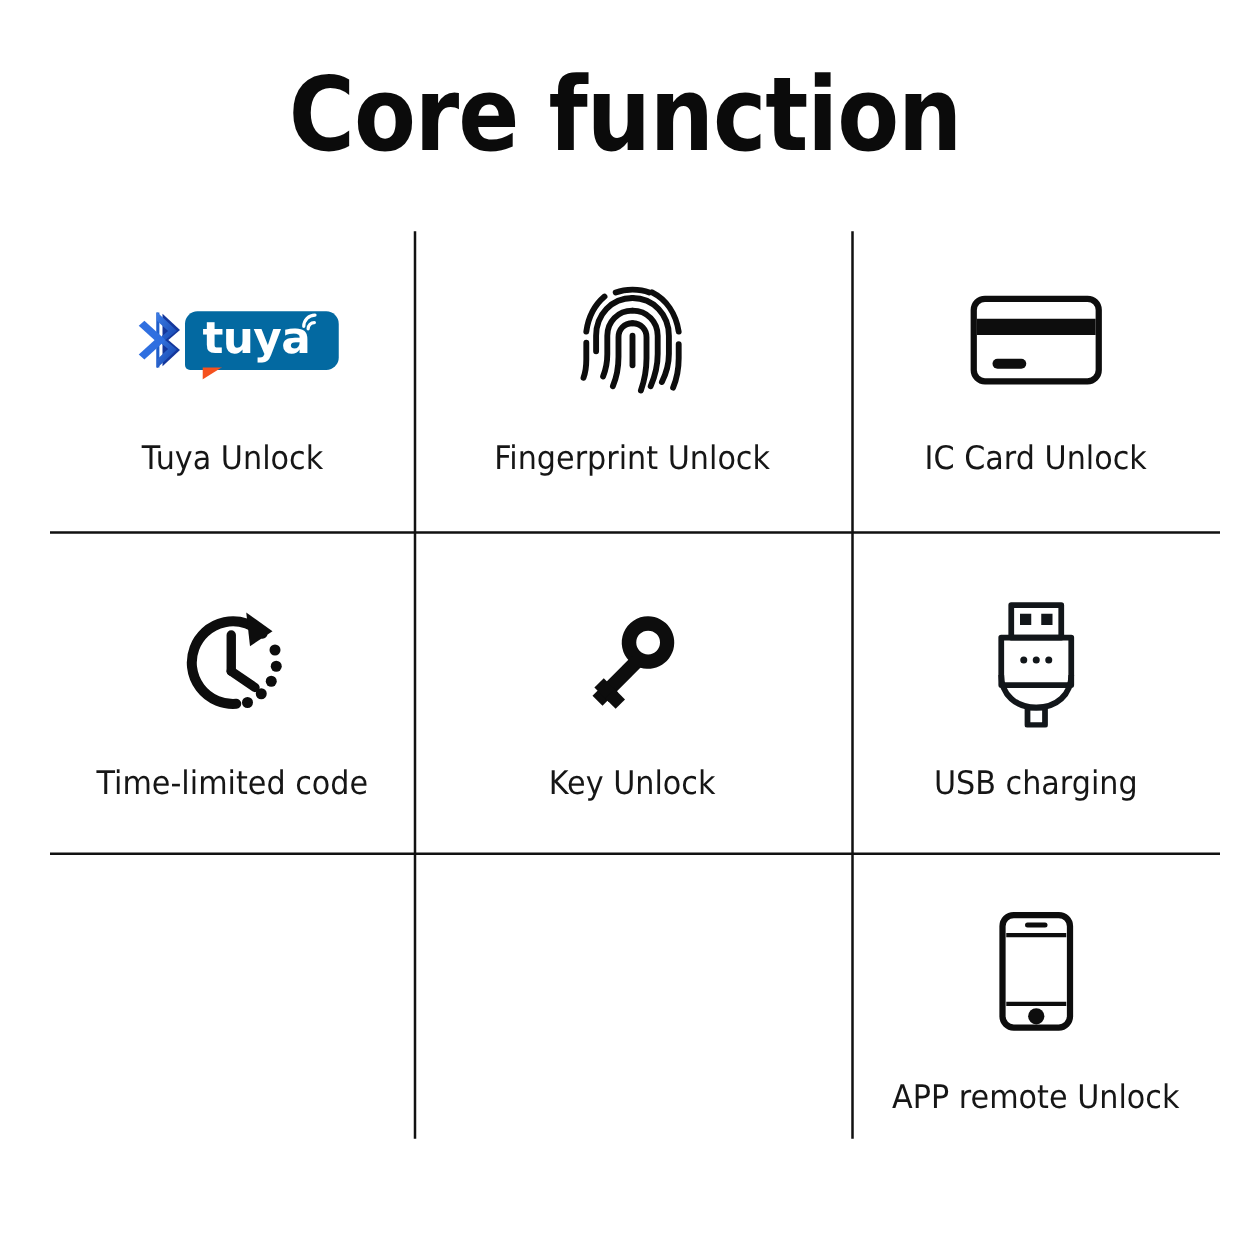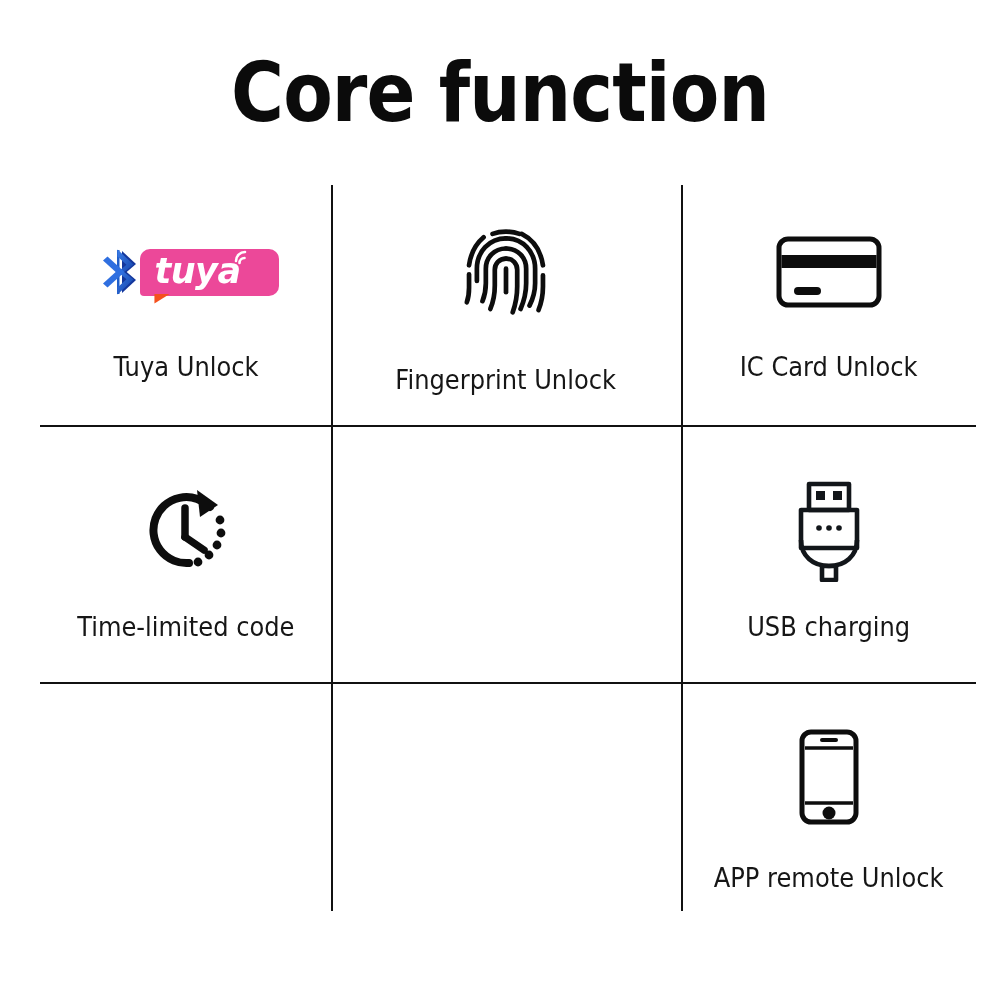--- a/index.html
+++ b/index.html
@@ -62,21 +62,21 @@
 
   .cell {
     position: absolute;
     display: flex;
     flex-direction: column;
     align-items: center;
     justify-content: flex-start;
     box-sizing: border-box;
   }
   .cell.c0 { left: 0;    width: 291px; }
-  .cell.c1 { left: 291px; width: 350px; gap: 13px; }
+  .cell.c1 { left: 291px; width: 350px; }
   .cell.c2 { left: 641px; width: 295px; }
   .cell.r0 { top: 0;    height: 240px; }
   .cell.r1 { top: 240px; height: 257px; }
   .cell.r2 { top: 497px; height: 229px; }
 
   .cell-icon {
     display: flex;
     align-items: center;
     justify-content: center;
     width: 100%;
@@ -98,28 +98,27 @@
   .cell.r1 .cell-label { margin-top: 4px; }
   .cell.r2 .cell-label { margin-top: 12px; }
 
   
   .tuya-wrap {
     display: flex;
     align-items: center;
     gap: 0px;
   }
   .tuya-badge {
-    background: #ec4899;
+    background: #0369a1;
     border-radius: 10px 10px 10px 4px;
-    padding: 5px 27px 7px 14px;
+    padding: 5px 12px 7px 14px;
     display: flex;
     align-items: center;
     position: relative;
     margin-left: -6px;
-    font-style: italic;
   }
   .tuya-badge-text {
     color: #ffffff;
     font-size: 35px;
     font-weight: bold;
     letter-spacing: -0.5px;
     line-height: 1;
     font-family: "DejaVu Sans", "Liberation Sans", sans-serif;
   }
   .tuya-tail {
@@ -225,20 +224,34 @@
     <div class="cell-icon">
       <svg width="110" height="78" viewBox="0 0 110 78">
         <rect x="5" y="6" width="100" height="66" rx="9" ry="9" fill="#ffffff" stroke="#0d0d0d" stroke-width="5"></rect>
         <rect x="7.5" y="22" width="95" height="13" fill="#0d0d0d"></rect>
         <rect x="20" y="54" width="27" height="8" rx="4" ry="4" fill="#0d0d0d"></rect>
       </svg>
     </div>
     <div class="cell-label">IC Card Unlock</div>
   </div>
 
+  <div class="cell c1 r1">
+    <div class="cell-icon">
+      <svg width="100" height="100" viewBox="0 0 100 100">
+        <g fill="#0d0d0d">
+          <path d="M62.5 13 A 21 21 0 1 1 47.6 48.9 A 21 21 0 0 1 62.5 13 Z
+                   M62.5 24.5 A 9.5 9.5 0 1 0 62.5 43.5 A 9.5 9.5 0 0 0 62.5 24.5 Z" fill-rule="evenodd"></path>
+          <path d="M49.5 45 L57.5 53 L26 84.5 L18 76.5 Z"></path>
+          <path d="M27 62.5 L38.5 74 L31 81.5 L19.5 70 Z"></path>
+          <path d="M35.5 71 L44 79.5 L36.5 87 L28 78.5 Z"></path>
+        </g>
+      </svg>
+    </div>
+    <div class="cell-label">Key Unlock</div>
+  </div>
 
   <div class="cell c2 r1">
     <div class="cell-icon">
       <svg width="88" height="104" viewBox="0 0 88 104">
         <g fill="none" stroke="#12161a" stroke-width="4.6" stroke-linejoin="round">
           <rect x="24" y="6" width="40" height="26"></rect>
           <rect x="16" y="32" width="56" height="38"></rect>
           <path d="M16 62 C16 78 28 88 44 88 C60 88 72 78 72 62"></path>
           <rect x="37" y="88" width="14" height="14"></rect>
         </g>

